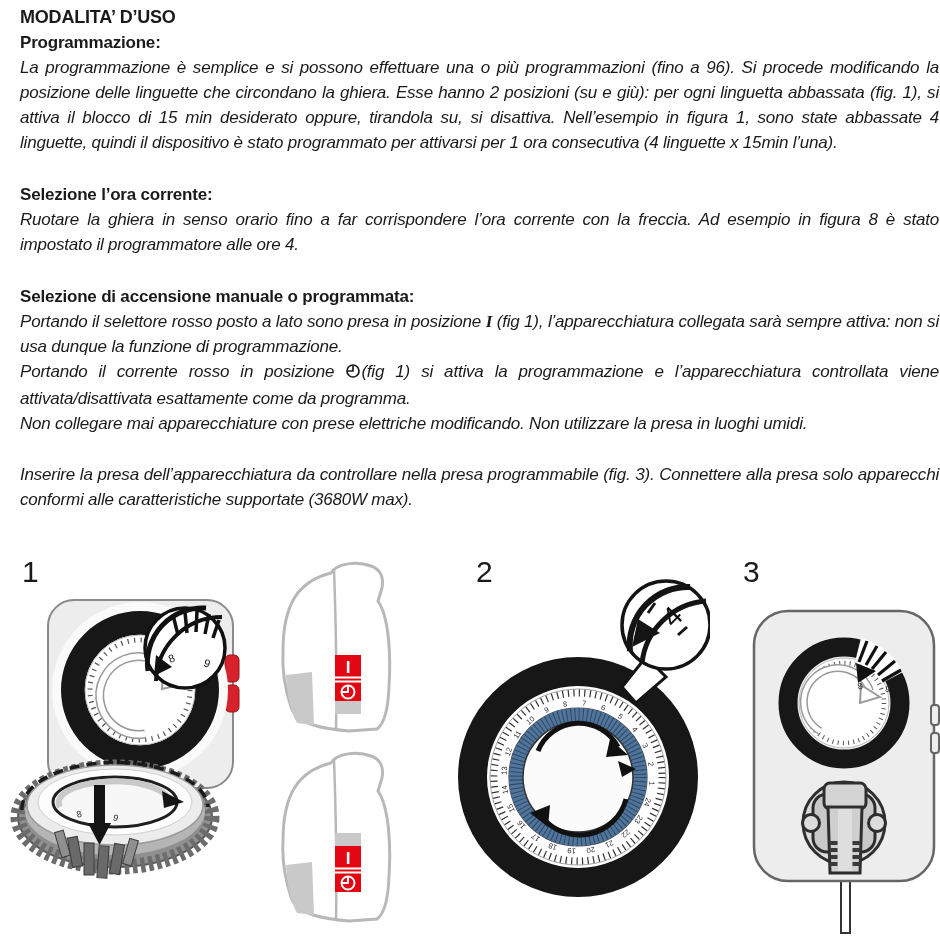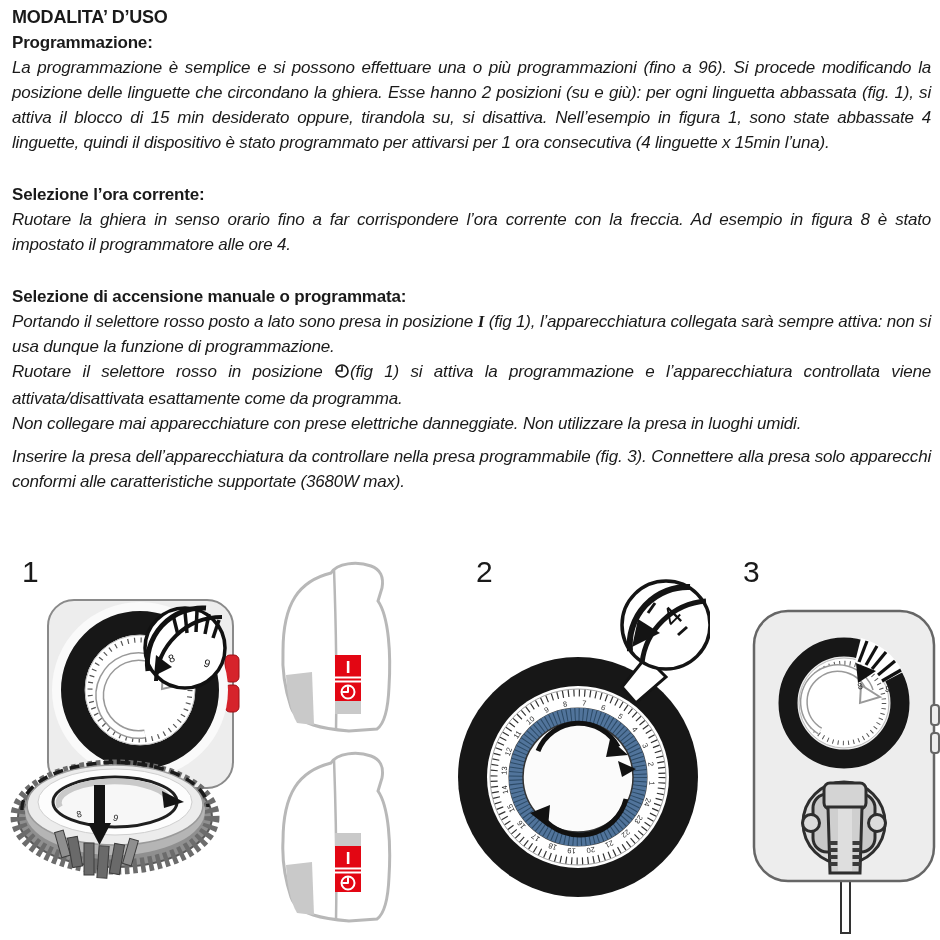--- a/index.html
+++ b/index.html
@@ -1,23 +1,23 @@
 <!DOCTYPE html>
 <html><head>
 <meta charset="utf-8">
 <style>
   html,body{margin:0;padding:0;}
   body{width:940px;height:940px;position:relative;overflow:hidden;background:#fff;
        font-family:"Liberation Sans",sans-serif;color:#1a1a1a;}
-  .text-col{position:absolute;left:12px;top:5px;width:919px;}
+  .text-col{position:absolute;left:20px;top:5px;width:919px;}
   h1{font-size:18px;font-weight:bold;margin:0;line-height:25px;letter-spacing:-0.2px;}
   h2{font-size:17px;font-weight:bold;margin:0;line-height:25px;letter-spacing:-0.2px;}
   .text-col p{font-size:17px;margin:0;line-height:25px;text-align:justify;letter-spacing:-0.2px;font-style:italic;}
   .sec{margin-top:27px;}
-  .sec-last{margin-top:8px;}
+  .sec-last{margin-top:26px;}
   .sym-i{font-family:"Liberation Serif",serif;font-weight:bold;font-size:17px;}
   .clock-inline{display:inline-block;vertical-align:-2px;}
   .fig{position:absolute;top:555px;}
   #fig1{left:10px;width:240px;height:385px;}
   #sideviews{left:255px;width:190px;height:385px;}
   #fig2{left:450px;width:260px;height:385px;}
   #fig3{left:710px;width:230px;height:385px;}
   .fig svg{position:absolute;left:0;top:0;}
   .figlabel{position:absolute;top:0;font-size:30px;line-height:34px;color:#1a1a1a;z-index:5;}
   #fig1 .figlabel{left:12px;}
@@ -38,25 +38,25 @@
     <h2>Programmazione:</h2>
     <p>La programmazione è semplice e si possono effettuare una o più programmazioni (fino a 96). Si procede modificando la posizione delle linguette che circondano la ghiera. Esse hanno 2 posizioni (su e giù): per ogni linguetta abbassata (fig. 1), si attiva il blocco di 15 min desiderato oppure, tirandola su, si disattiva. Nell’esempio in figura 1, sono state abbassate 4 linguette, quindi il dispositivo è stato programmato per attivarsi per 1 ora consecutiva (4 linguette x 15min l’una).</p>
   </section>
   <section class="sec">
     <h2>Selezione l’ora corrente:</h2>
     <p>Ruotare la ghiera in senso orario fino a far corrispondere l’ora corrente con la freccia. Ad esempio in figura 8 è stato impostato il programmatore alle ore 4.</p>
   </section>
   <section class="sec">
     <h2>Selezione di accensione manuale o programmata:</h2>
     <p><span>Portando il selettore rosso posto a lato sono presa in posizione </span><span class="sym-i">I</span><span> (fig 1), l’apparecchiatura collegata sarà sempre attiva: non si usa dunque la funzione di programmazione.</span></p>
-    <p><span>Ruotare il selettore rosso in posizione </span><span class="clock-inline"><svg width="16" height="16" viewBox="0 0 16 16">
+    <p><span>Portando il corrente rosso in posizione </span><span class="clock-inline"><svg width="16" height="16" viewBox="0 0 16 16">
             <circle cx="8" cy="8" r="6" fill="none" stroke="#1a1a1a" stroke-width="1.7"></circle>
             <path d="M8 8 V3.6 M8 8 H3.6" stroke="#1a1a1a" stroke-width="1.7" stroke-linecap="round"></path>
           </svg></span><span>(fig 1) si attiva la programmazione e l’apparecchiatura controllata viene attivata/disattivata esattamente come da programma.</span></p>
-    <p>Non collegare mai apparecchiature con prese elettriche danneggiate. Non utilizzare la presa in luoghi umidi.</p>
+    <p>Non collegare mai apparecchiature con prese elettriche modificando. Non utilizzare la presa in luoghi umidi.</p>
   </section>
   <section class="sec-last">
     <p>Inserire la presa dell’apparecchiatura da controllare nella presa programmabile (fig. 3). Connettere alla presa solo apparecchi conformi alle caratteristiche supportate (3680W max).</p>
   </section>
 </div>
 
 <div class="fig" id="fig1">
   <div class="figlabel">1</div>
   <svg width="240" height="385" viewBox="0 0 240 385">
 

